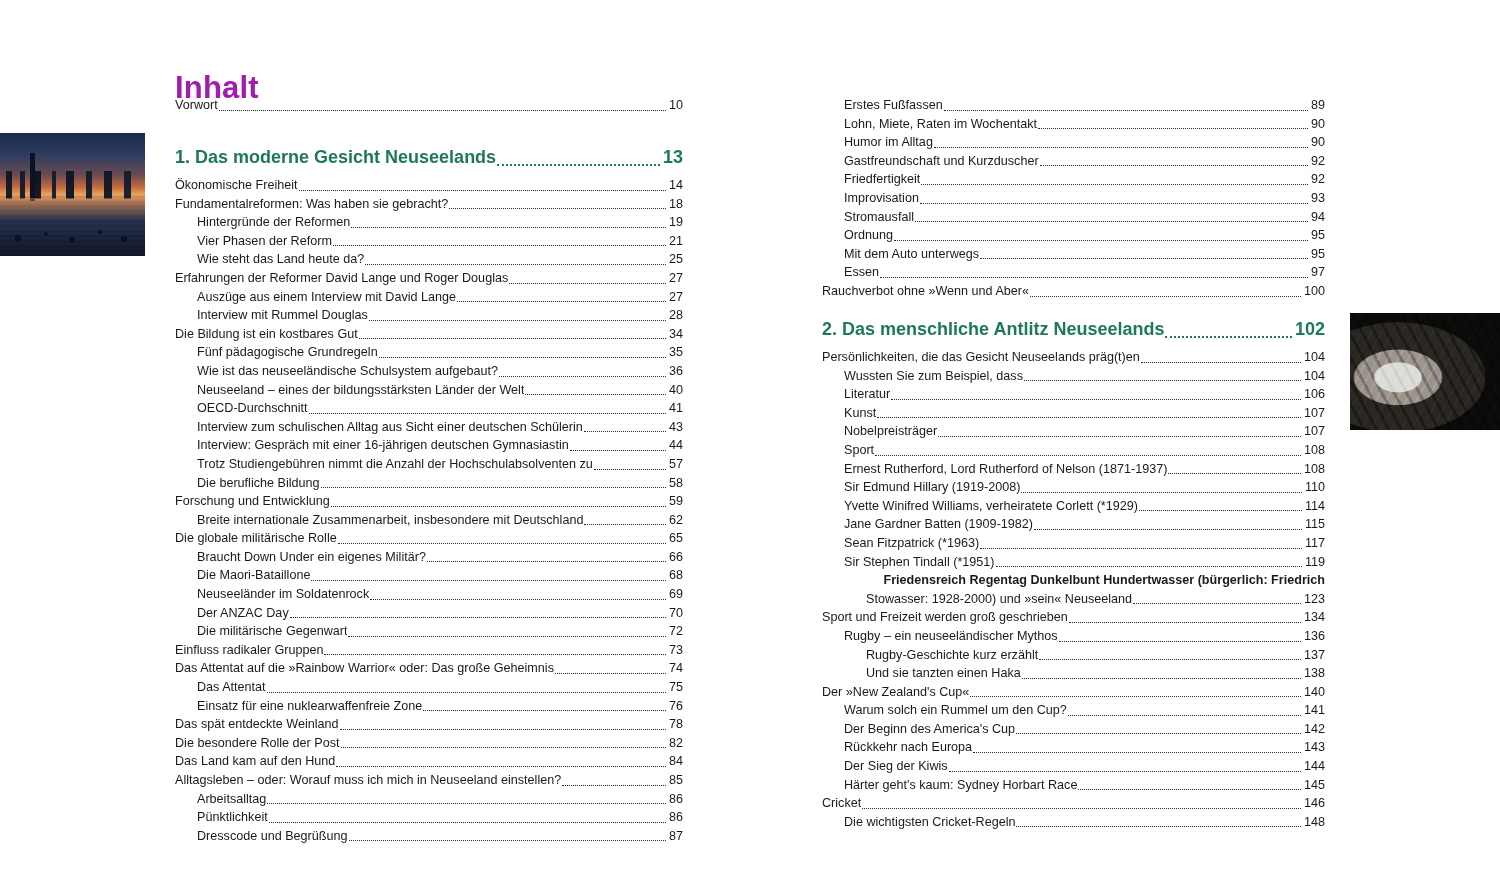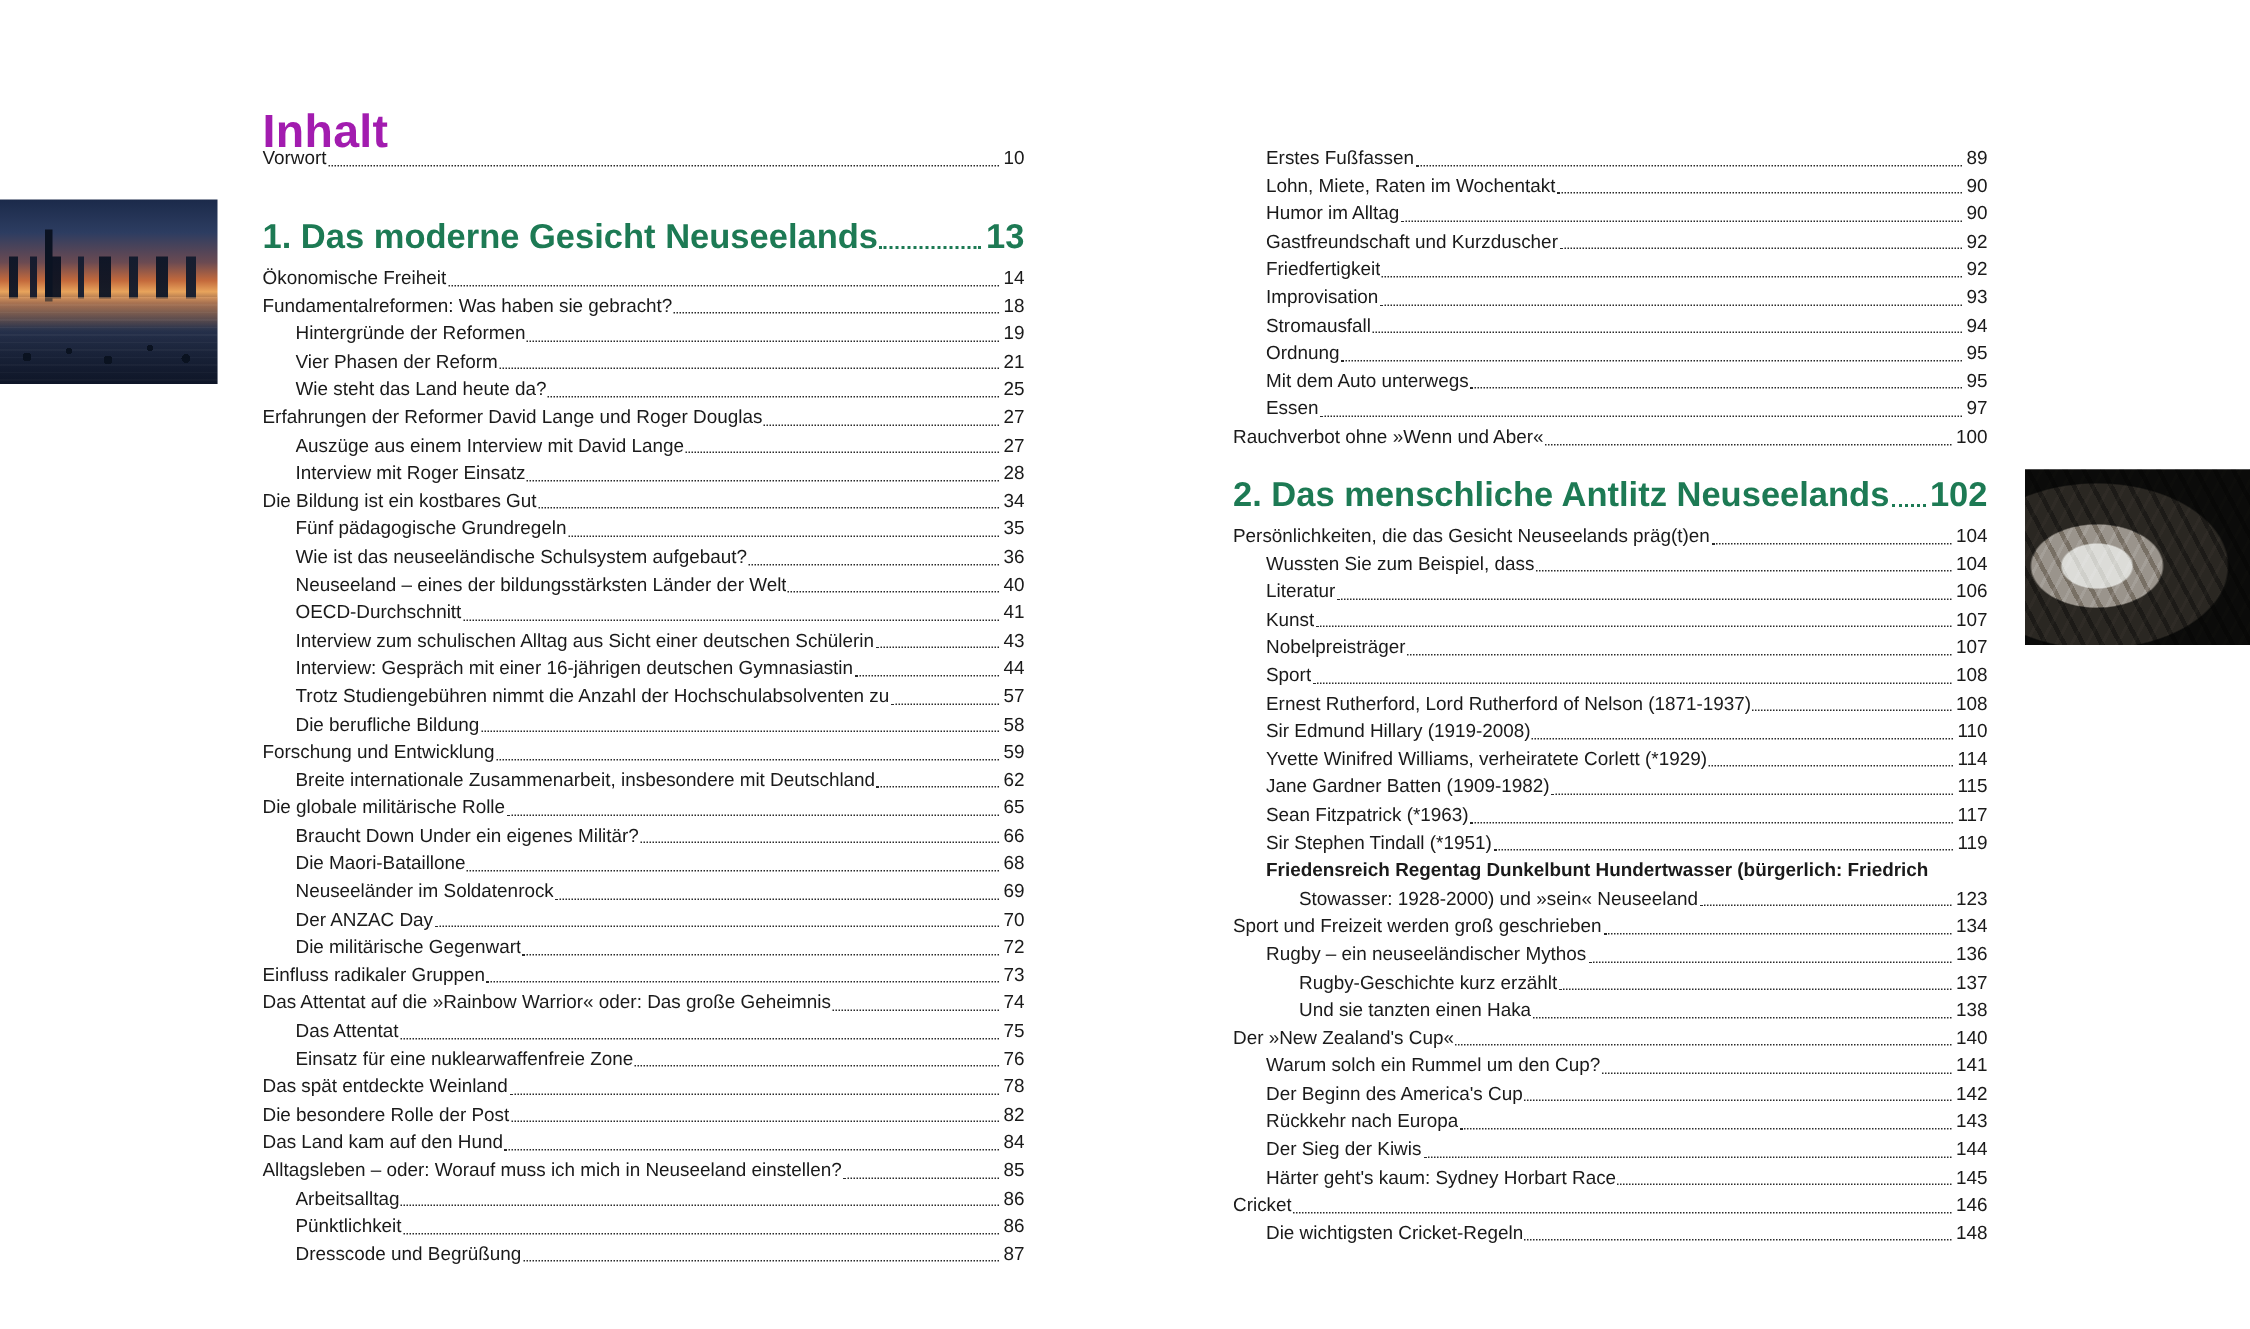--- a/index.html
+++ b/index.html
@@ -126,25 +126,25 @@
     border-bottom: 1px dotted #2a2a2a;
     margin: 0 1px 4px 1px;
     height: 0;
   }
   .row .pg {
     flex: 0 0 auto;
     padding-left: 2px;
   }
 
   .lvl1 { padding-left: 0; }
-  .lvl2 { padding-left: 22px; }
+  .lvl2 { padding-left: 22px; text-align: right; }
   .lvl3 { padding-left: 44px; }
 
   .chapter {
-    font-size: 23px;
+    font-size: 18px;
     line-height: 30px;
     font-weight: bold;
     color: #1d7a54;
     margin-top: 14px;
     margin-bottom: 4px;
   }
   .chapter .dots {
     border-bottom: 2px dotted #1d7a54;
     margin-bottom: 6px;
   }
@@ -230,21 +230,21 @@
           <span class="label">Erfahrungen der Reformer David Lange und Roger Douglas</span>
           <span class="dots"></span>
           <span class="pg">27</span>
         </li>
         <li class="row lvl2">
           <span class="label">Auszüge aus einem Interview mit David Lange</span>
           <span class="dots"></span>
           <span class="pg">27</span>
         </li>
         <li class="row lvl2">
-          <span class="label">Interview mit Roger Einsatz</span>
+          <span class="label">Interview mit Rummel Douglas</span>
           <span class="dots"></span>
           <span class="pg">28</span>
         </li>
         <li class="row lvl1">
           <span class="label">Die Bildung ist ein kostbares Gut</span>
           <span class="dots"></span>
           <span class="pg">34</span>
         </li>
         <li class="row lvl2">
           <span class="label">Fünf pädagogische Grundregeln</span>

